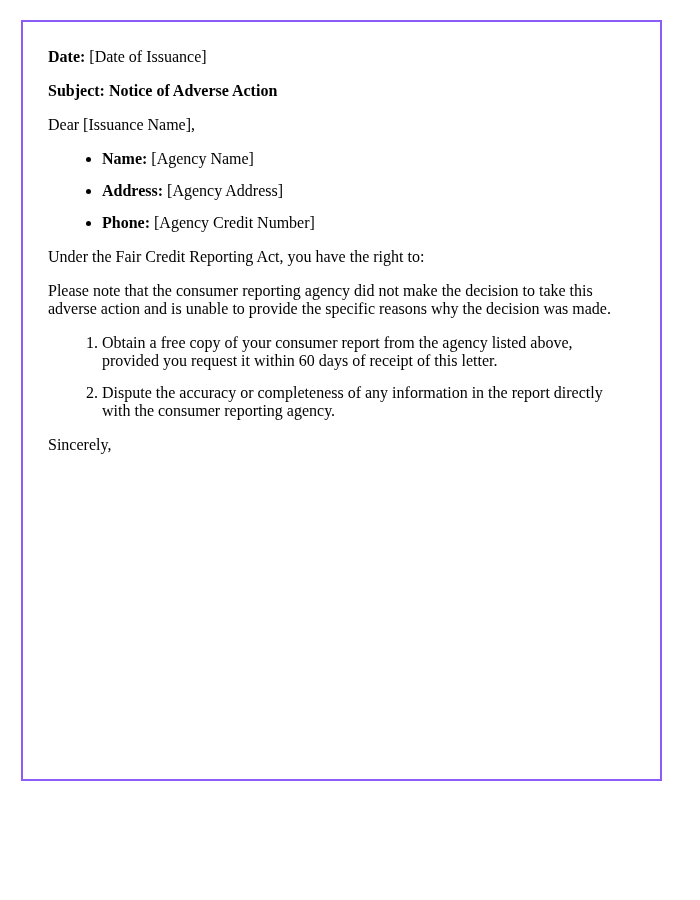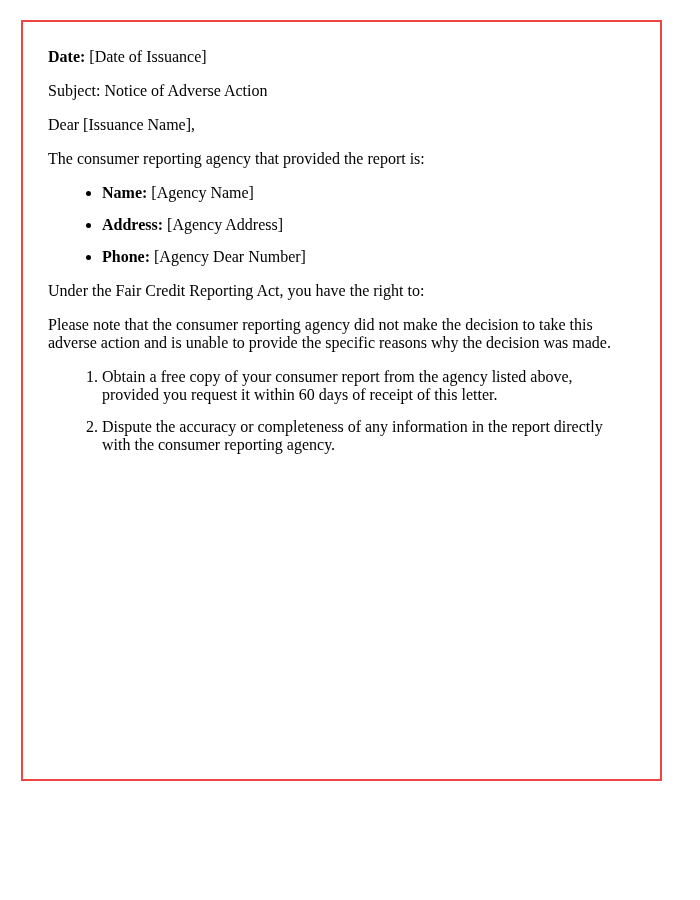--- a/index.html
+++ b/index.html
@@ -13,21 +13,21 @@
     position: relative;
     overflow: hidden;
   }
   .letter {
     position: absolute;
     left: 21px;
     top: 20px;
     width: 641px;
     height: 761px;
     box-sizing: border-box;
-    border: 2px solid #ef4444;
+    border: 2px solid #8b5cf6;
     background: #ffffff;
     padding: 26px 22px 26px 25px;
     font-family: "Liberation Serif", "DejaVu Serif", serif;
     font-size: 16px;
     line-height: normal;
     color: #000000;
   }
   .letter p {
     margin: 16px 0;
   }
@@ -36,48 +36,48 @@
   }
   .letter ul,
   .letter ol {
     margin: 16px 0;
     padding-left: 40px;
   }
   .letter li {
     margin: 14px;
   }
   .bold {
-    font-weight: normal;
+    font-weight: bold;
   }
 </style>
 </head>
 <body>
 
 <div class="letter">
 
   <p><strong>Date:</strong> <span>[Date of Issuance]</span></p>
 
   <p class="bold">Subject: Notice of Adverse Action</p>
 
   <p>Dear [Issuance Name],</p>
 
 
 
-  <p>The consumer reporting agency that provided the report is:</p>
 
   <ul>
     <li><strong>Name:</strong> <span>[Agency Name]</span></li>
     <li><strong>Address:</strong> <span>[Agency Address]</span></li>
-    <li><strong>Phone:</strong> <span>[Agency Dear Number]</span></li>
+    <li><strong>Phone:</strong> <span>[Agency Credit Number]</span></li>
   </ul>
 
   <p>Under the Fair Credit Reporting Act, you have the right to:</p>
 
   <p>Please note that the consumer reporting agency did not make the decision to take this adverse action and is unable to provide the specific reasons why the decision was made.</p>
 
   <ol>
     <li>Obtain a free copy of your consumer report from the agency listed above, provided you request it within 60 days of receipt of this letter.</li>
     <li>Dispute the accuracy or completeness of any information in the report directly with the consumer reporting agency.</li>
   </ol>
 
+  <p>Sincerely,</p>
 
 
 </div>
 
 </body></html>

